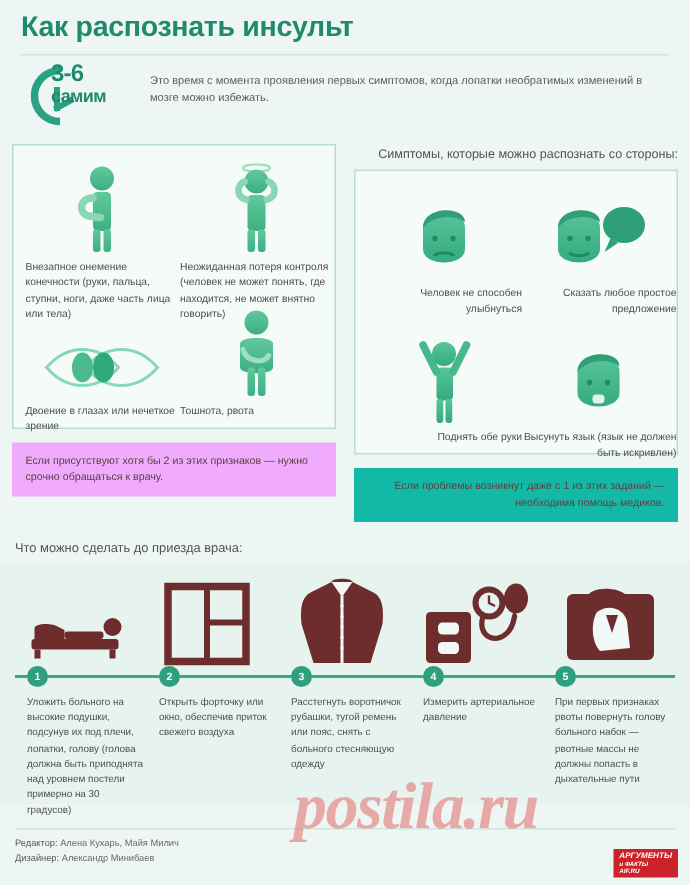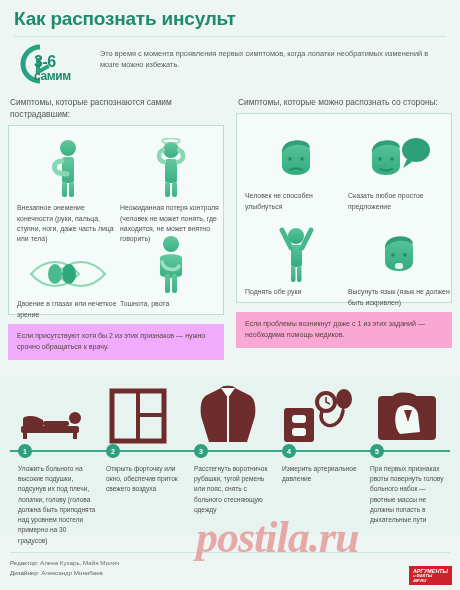--- a/index.html
+++ b/index.html
@@ -20,34 +20,34 @@
   }
   .title-rule{
     position:absolute;left:14px;top:36px;width:432px;height:1px;background:#cfe6df;
   }
 
   
   .clock-block{position:absolute;left:14px;top:42px;width:432px;height:46px;}
   .clock-ico{position:absolute;left:0;top:0;width:48px;height:44px;}
   .clock-ico svg{display:block;}
   .clock-text{
-    position:absolute;left:20px;top:12px;width:110px;
+    position:absolute;left:20px;top:0;width:110px;
     color:#1f8a6d;font-weight:bold;line-height:1.02;
   }
   .clock-num{font-size:16px;display:block;letter-spacing:-.5px;}
   .clock-unit{font-size:12px;display:block;letter-spacing:-.4px;}
   .clock-desc{
     position:absolute;left:86px;top:6px;width:345px;
     font-size:7.4px;line-height:1.55;color:#5c5c5c;
   }
 
   
   .col{position:absolute;top:96px;width:216px;}
   .col-left{left:8px;}
-  .col-right{left:236px;}
+  .col-right{left:236px;text-align:right;}
   .col-head{
     font-size:8.4px;line-height:1.45;color:#51564f;margin:0 0 5px 2px;
   }
   .panel{
     border:1px solid #b9ddd2;background:#f4fbf9;
     box-sizing:border-box;width:216px;height:190px;position:relative;
   }
   .cell{position:absolute;width:104px;}
   .cell .art{height:64px;display:flex;align-items:flex-end;justify-content:center;}
   .cell .cap{
@@ -59,21 +59,21 @@
   .c-bl{left:7px;top:104px;}
   .c-br{left:110px;top:104px;}
 
   
   .note{
     margin-top:9px;width:216px;box-sizing:border-box;
     background:#f0abfc;color:#5a4442;
     font-size:7.1px;line-height:1.52;
     padding:7px 9px;
   }
-  .note-right{background:#f9a8d4;}
+  .note-right{background:#14b8a6;}
 
   
   .sec2-head{
     position:absolute;left:10px;top:360px;
     font-size:8.6px;color:#51564f;
   }
   .steps{
     position:absolute;left:0;top:376px;width:460px;height:160px;
     background:#e6f3ef;
   }
@@ -131,21 +131,20 @@
       </svg>
     </div>
     <div class="clock-text">
       <span class="clock-num">3-6</span>
       <span class="clock-unit">самим</span>
     </div>
     <div class="clock-desc">Это время с момента проявления первых симптомов, когда лопатки необратимых изменений в мозге можно избежать.</div>
   </div>
 
   <div class="col col-left">
-    <div class="col-head">Симптомы, которые распознаются самим пострадавшим:</div>
     <div class="panel">
 
       <div class="cell c-tl">
         <div class="art">
           <svg width="46" height="60" viewBox="0 0 46 60">
             <defs>
                 <linearGradient id="g1" x1="0" y1="0" x2="0" y2="1">
               <stop offset="0" stop-color="#63c79c"></stop>
                   <stop offset="1" stop-color="#3bb083"></stop>
                 </linearGradient>
@@ -268,20 +267,21 @@
             <rect x="19" y="39" width="8" height="6" rx="2.5" fill="#dff5ea"></rect>
           </svg>
         </div>
         <div class="cap">Высунуть язык (язык не должен быть искривлен)</div>
       </div>
 
     </div>
     <div class="note note-right">Если проблемы возникнут даже с 1 из этих заданий — необходима помощь медиков.</div>
   </div>
 
+  <div class="sec2-head">Что можно сделать до приезда врача:</div>
 
   <div class="steps">
     <div class="step-art-row">
 
       <div class="sart" style="left:10px;">
         <svg width="70" height="42" viewBox="0 0 70 42">
           <rect x="4" y="24" width="58" height="7" rx="2" fill="#6e2d2d"></rect>
           <path d="M6 24 L6 17 C6 14 14 13 20 15 L26 18 L26 24 Z" fill="#6e2d2d"></path>
           <rect x="26" y="19" width="26" height="5" rx="2" fill="#6e2d2d"></rect>
           <circle cx="58" cy="16" r="6" fill="#6e2d2d"></circle>

